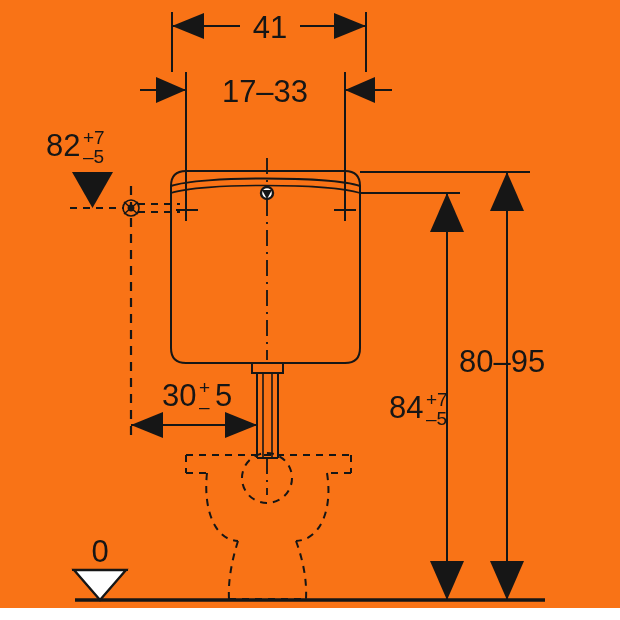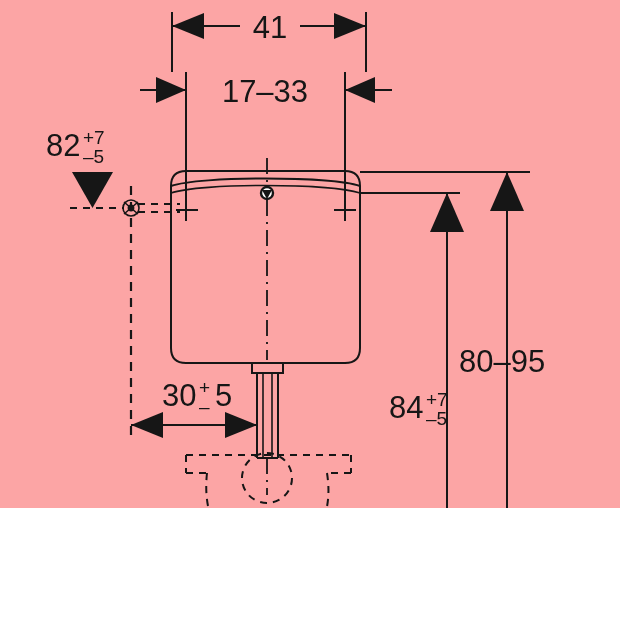--- a/index.html
+++ b/index.html
@@ -3,22 +3,22 @@
 <meta charset="utf-8">
 <style>
   html, body {
     margin: 0;
     padding: 0;
     background: #ffffff;
   }
   #stage {
     position: relative;
     width: 620px;
-    height: 508px;
-    background: #fca5a5;
+    height: 608px;
+    background: #f97316;
     font-family: "Liberation Sans", sans-serif;
     overflow: hidden;
   }
   #stage svg {
     position: absolute;
     left: 0;
     top: 0;
   }
   .dimtext {
     font-family: "Liberation Sans", sans-serif;

